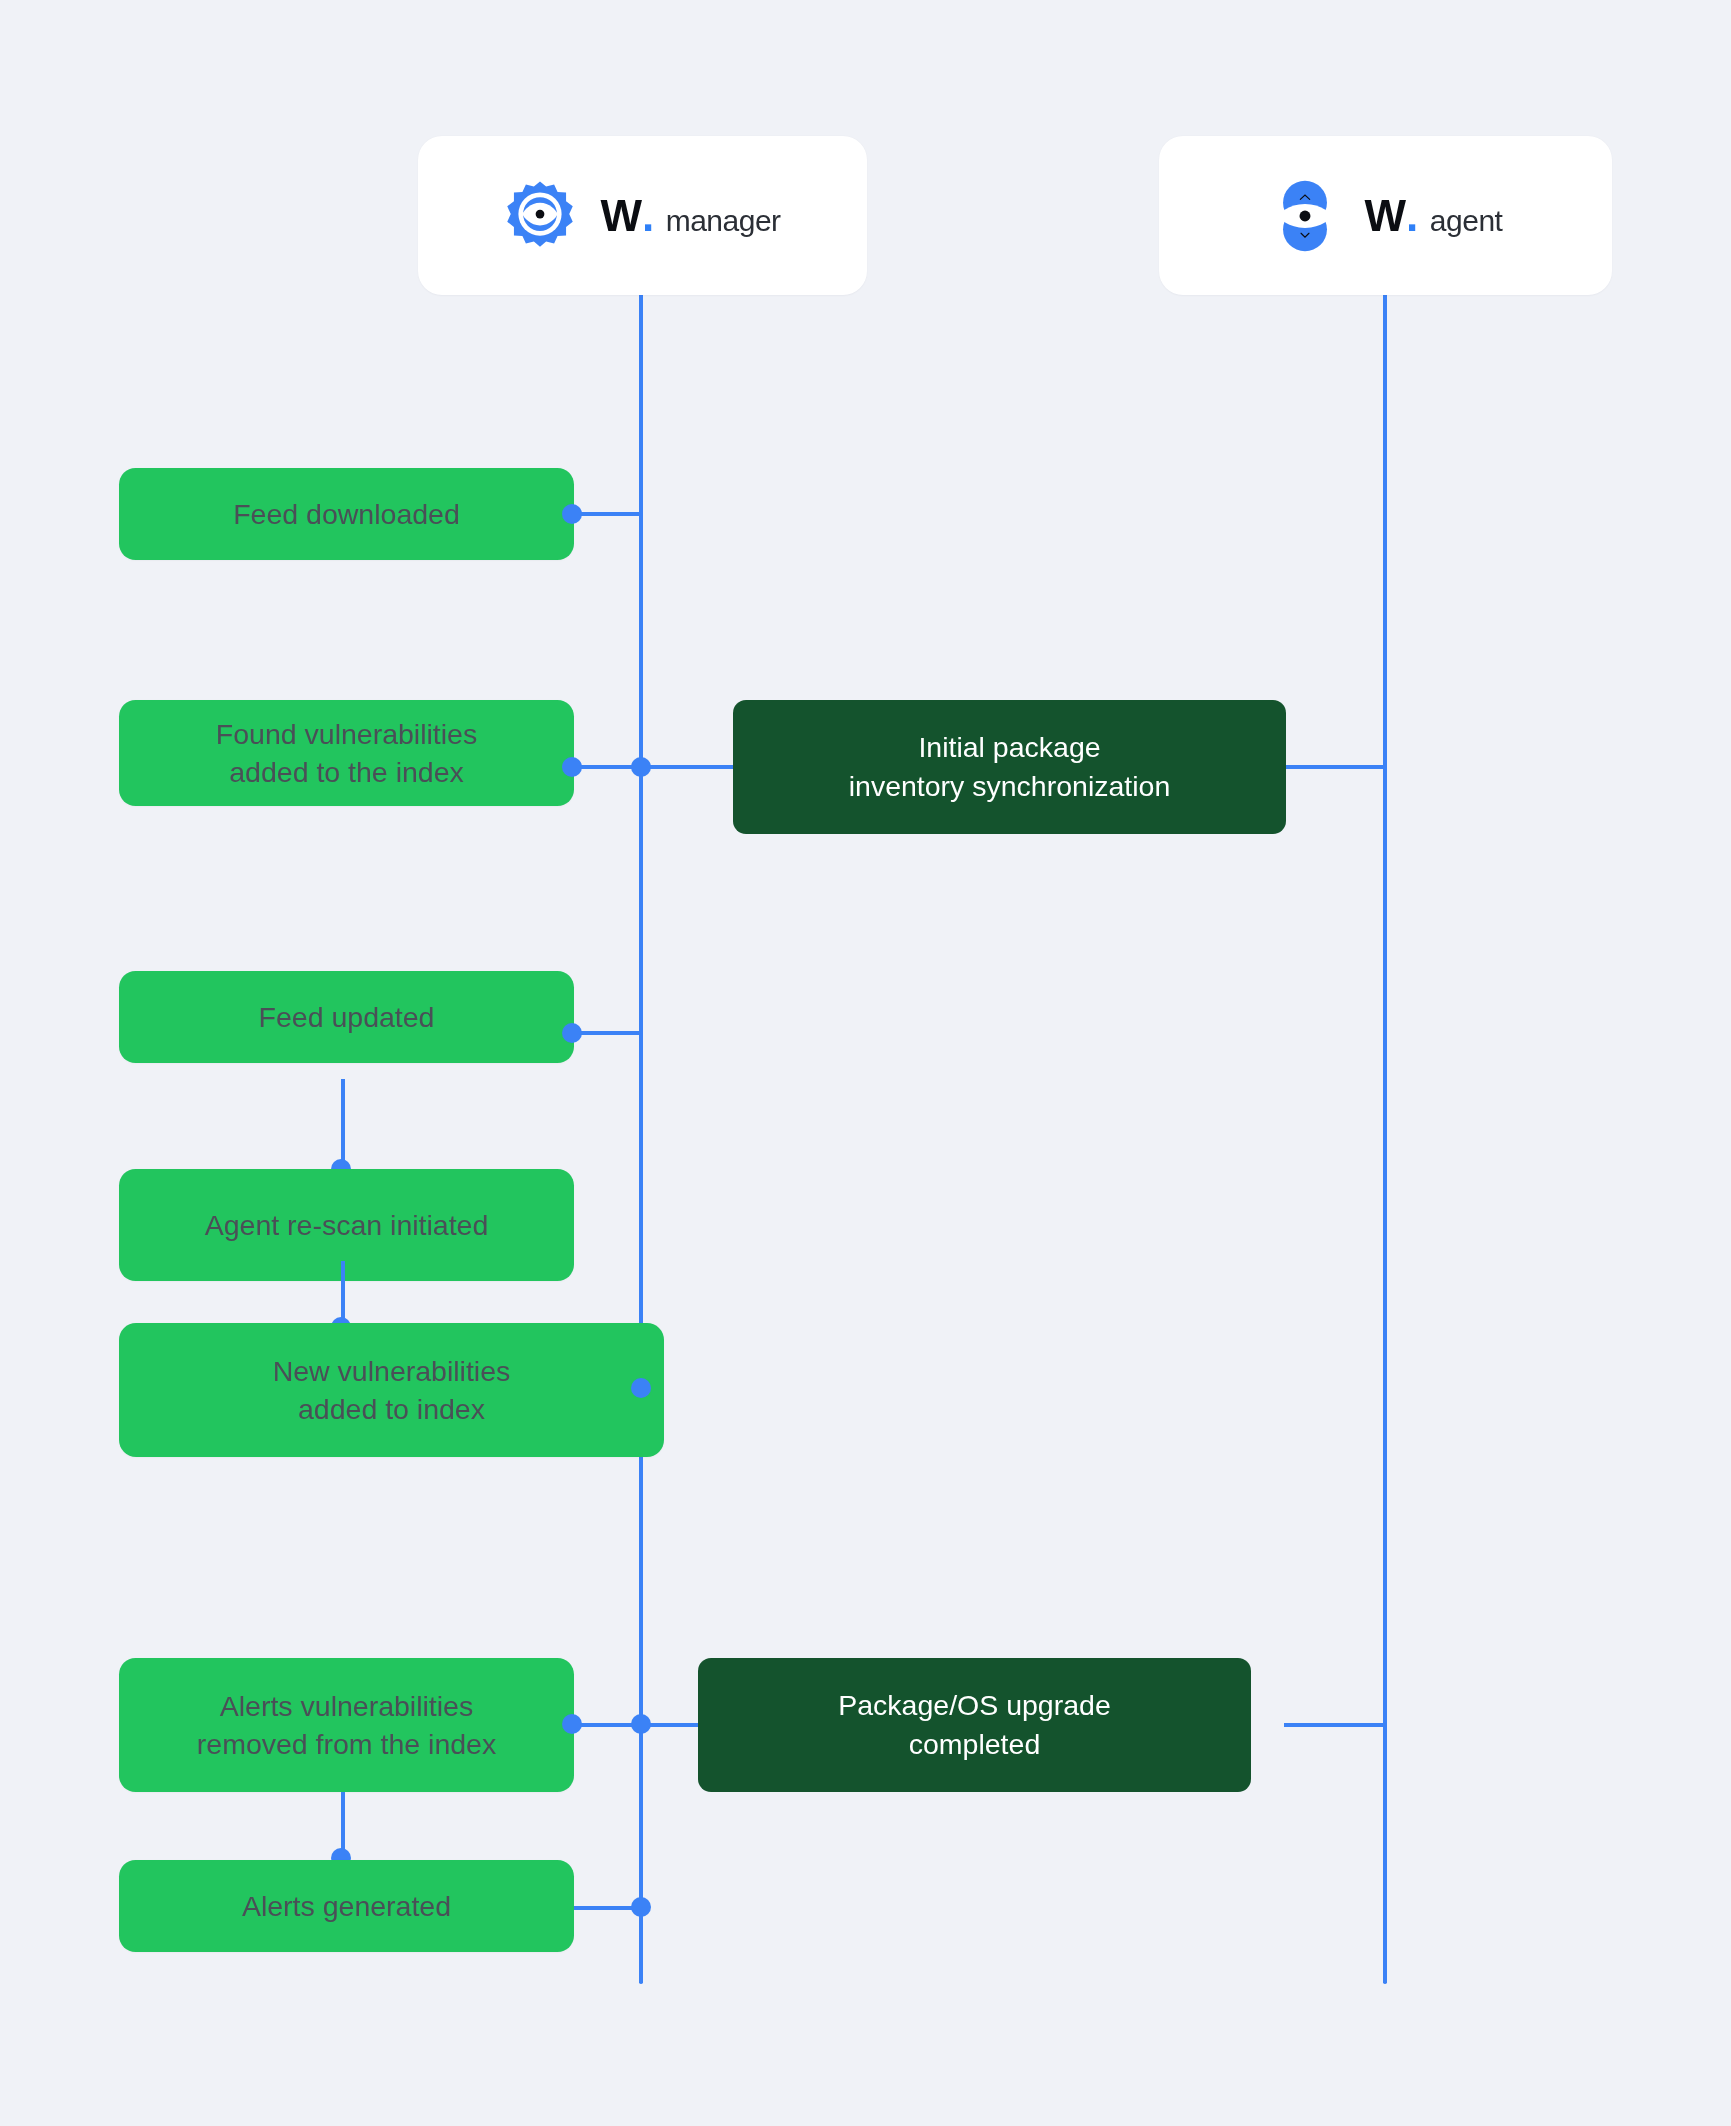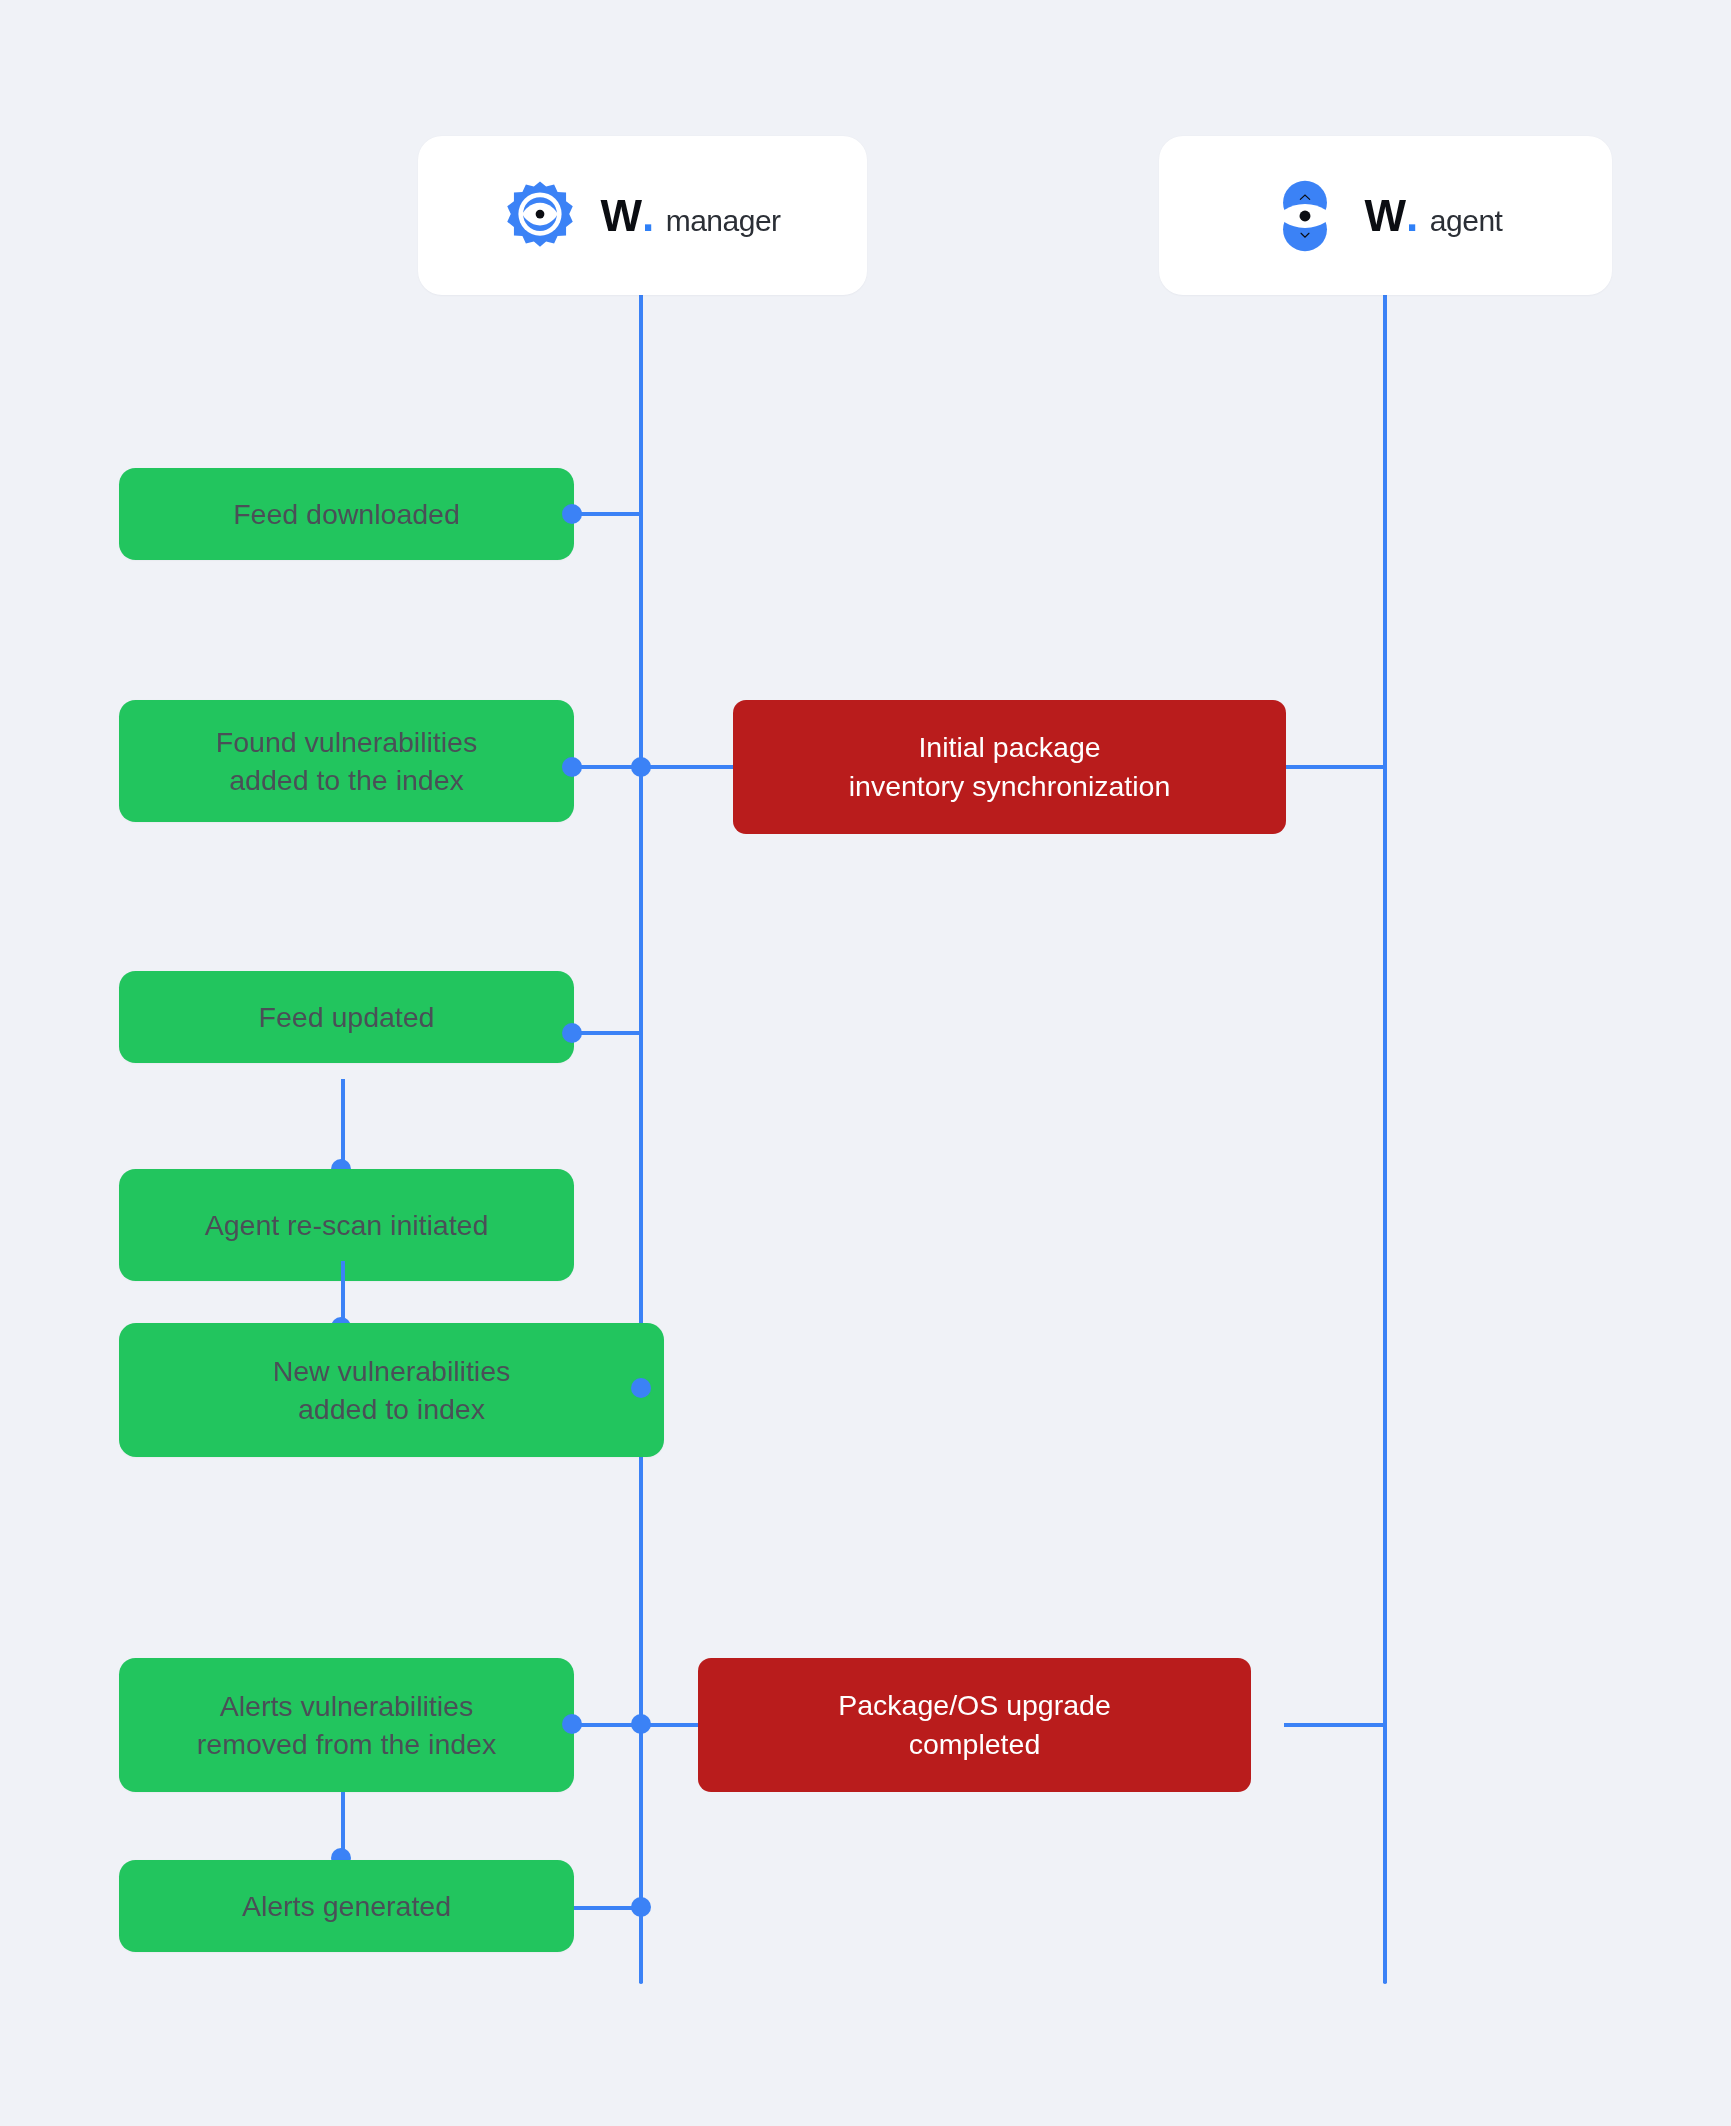--- a/index.html
+++ b/index.html
@@ -80,21 +80,21 @@
     font-size: 28.5px;
     line-height: 1.34;
     padding: 0 16.5px;
     box-sizing: border-box;
     box-shadow: 0 0.9px 1.8px rgba(16,24,40,0.03);
   }
 
   
   .msgbox {
     position: absolute;
-    background: #b91c1c;
+    background: #14532d;
     border-radius: 13px;
     display: flex;
     align-items: center;
     justify-content: center;
     text-align: center;
     color: #ffffff;
     font-size: 28.5px;
     line-height: 1.36;
     padding: 0 16.5px;
     box-sizing: border-box;
@@ -166,21 +166,21 @@
   </div>
 
   <div class="hline" style="left:572px; top:512px; width:71px;"></div>
   <div class="eventbox" style="left:119px; top:468px; width:455px; height:92px;">
     <span>Feed downloaded</span>
   </div>
   <div class="node" style="left:562px; top:504px;"></div>
 
   <div class="hline" style="left:1284px; top:765px; width:103px;"></div>
   <div class="hline" style="left:572px; top:765px; width:165px;"></div>
-  <div class="eventbox" style="left:119px; top:700px; width:455px; height:122px;">
+  <div class="eventbox" style="left:119px; top:700px; width:455px; height:106px;">
     <span>
       <span>Found vulnerabilities</span><br>
       <span>added to the index</span>
     </span>
   </div>
   <div class="msgbox" style="left:733px; top:700px; width:553px; height:134px;">
     <span>
       <span>Initial package</span><br>
       <span>inventory synchronization</span>
     </span>

